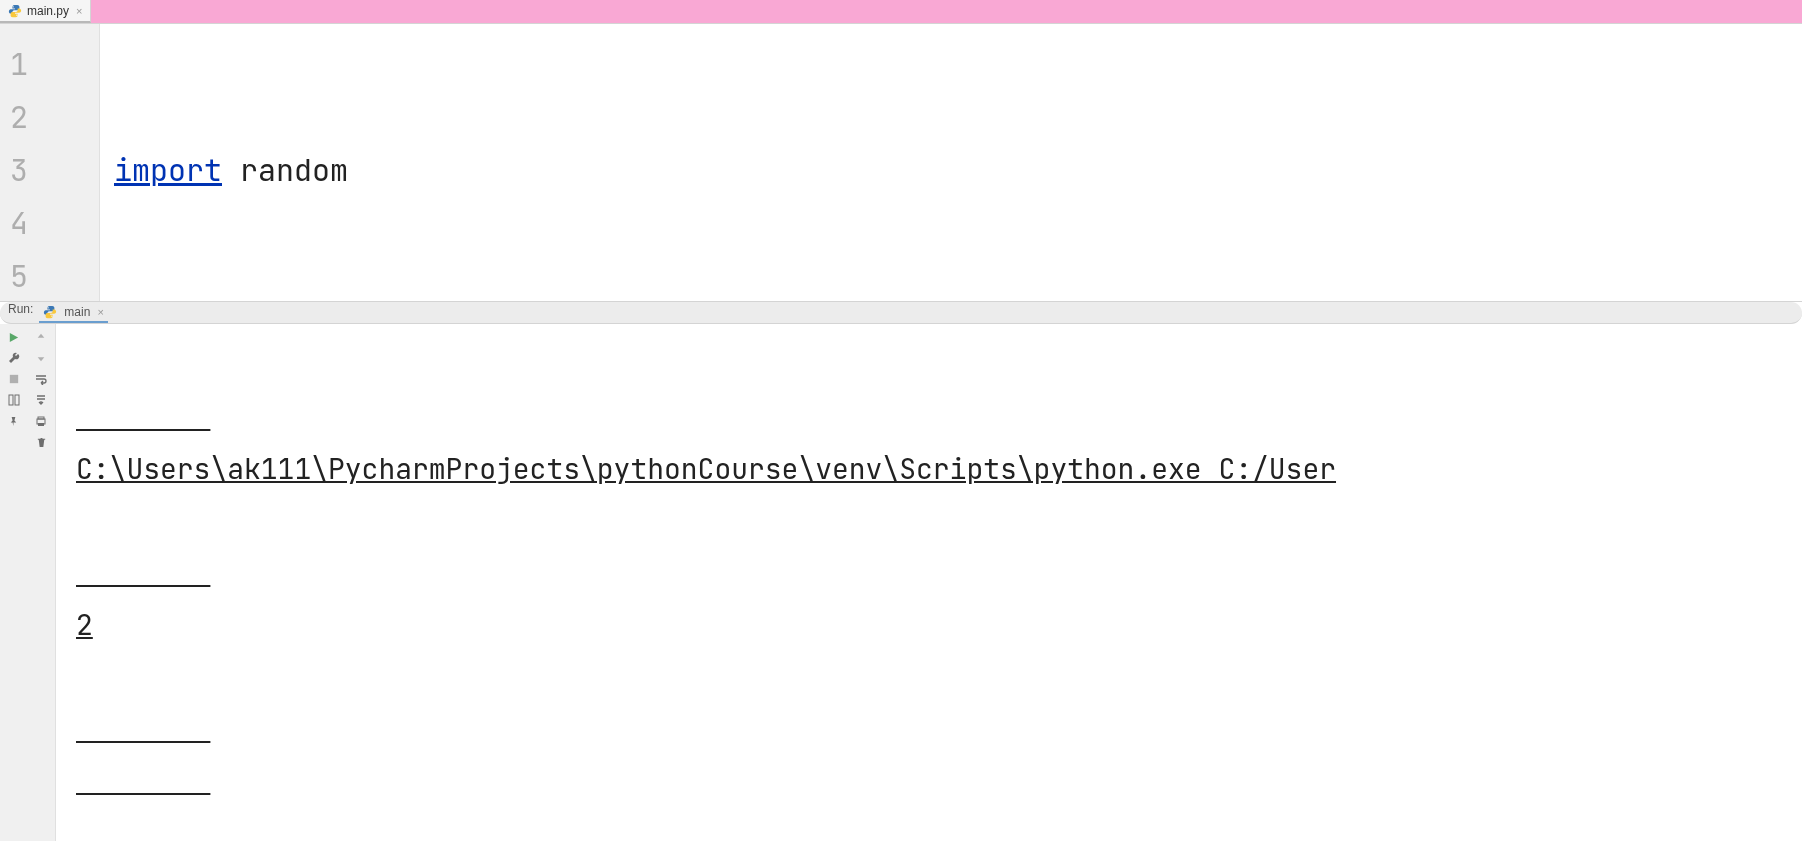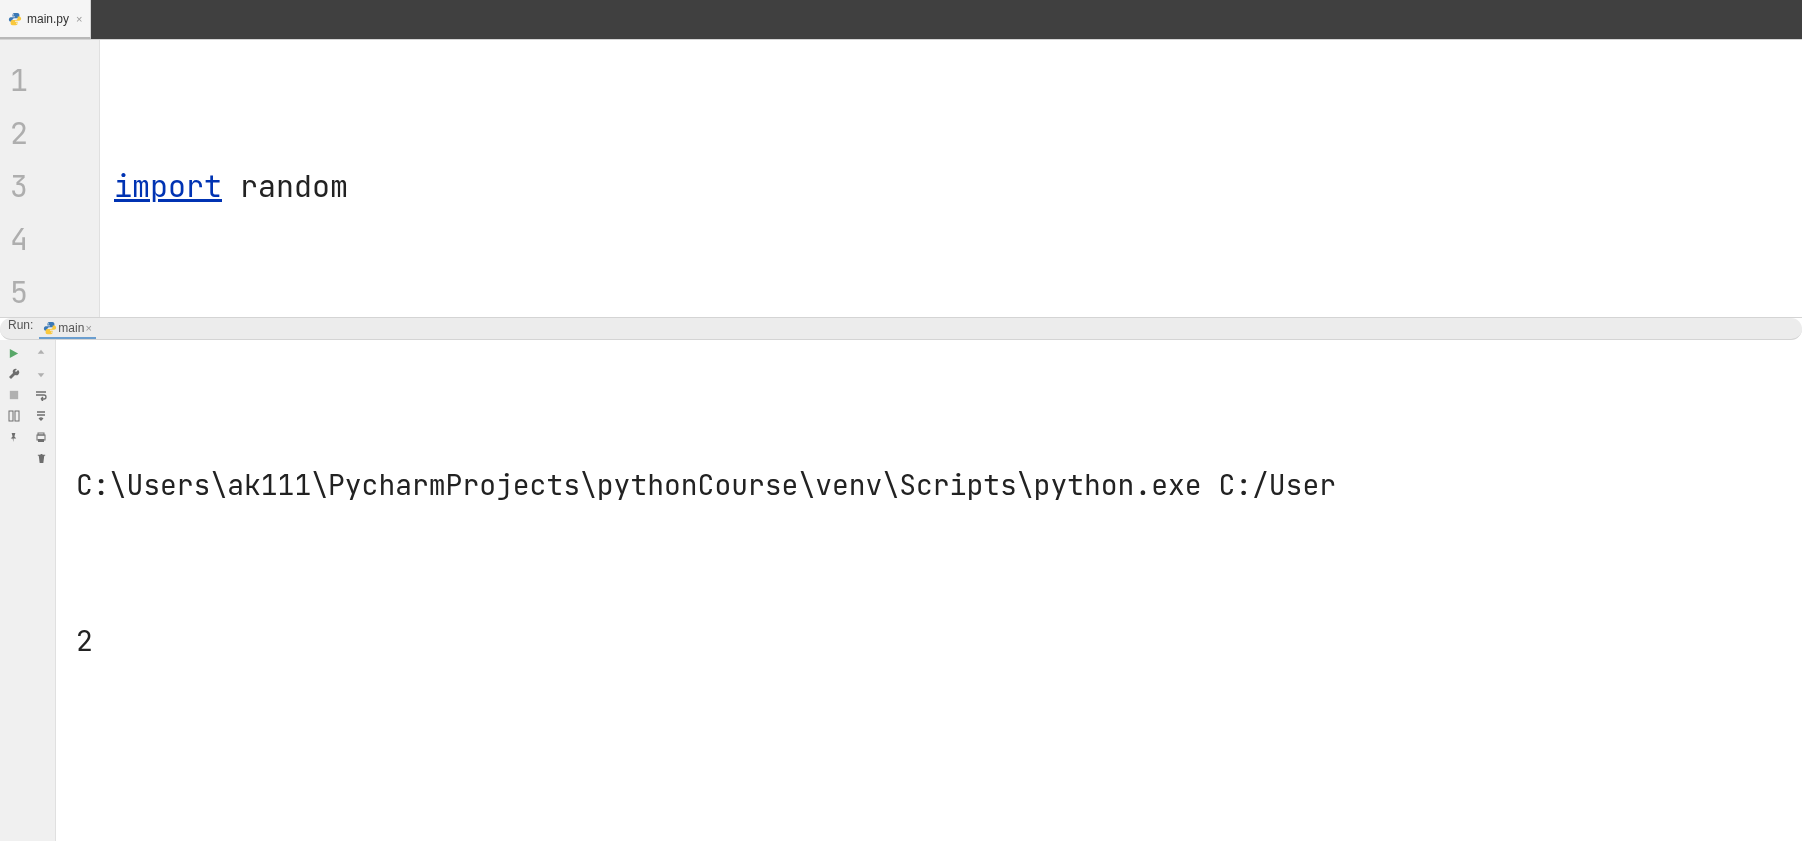--- a/index.html
+++ b/index.html
@@ -11,22 +11,22 @@
       width: 1802px;
       height: 841px;
     }
     .main-container {
       display: flex;
       flex-direction: column;
       height: 100%;
     }
     
     .editor-tabs {
-      height: 40px;
-      background: #404040;
+      height: 24px;
+      background: #f9a8d4;
       border-bottom: 1px solid #d4d4d4;
       display: flex;
       align-items: stretch;
     }
     .editor-tab {
       display: flex;
       align-items: center;
       padding: 0 8px;
       background: #f5f5f5;
       border-right: 1px solid #d4d4d4;
@@ -103,21 +103,21 @@
       align-items: flex-start;
       padding-left: 8px;
       gap: 6px;
       font-size: 12px;
       color: #555;
       border-radius: 11px;
     }
     .run-header-tab {
       display: flex;
       align-items: center;
-      gap: 1px;
+      gap: 7px;
       border-bottom: 2px solid #6a9ecf;
       height: 100%;
       padding: 0 4px;
       cursor: pointer;
     }
     .run-header-tab .py-icon {
       width: 14px;
       height: 14px;
       display: inline-flex;
     }
@@ -159,20 +159,21 @@
     .toolbar-icon.play { color: #59a869; }
     .console-output {
       flex: 1;
       padding: 15px 10px 10px 20px;
       font-family: "JetBrains Mono", "Consolas", monospace;
       font-size: 28px;
       line-height: 52px;
       white-space: pre;
       overflow: hidden;
       color: #222;
+      text-decoration: underline;
     }
     .console-output .path { color: #222; }
     .console-line { white-space: pre; }
   </style>
 </head>
 <body>
 
 <div class="main-container">
 
   <div class="editor-tabs">

